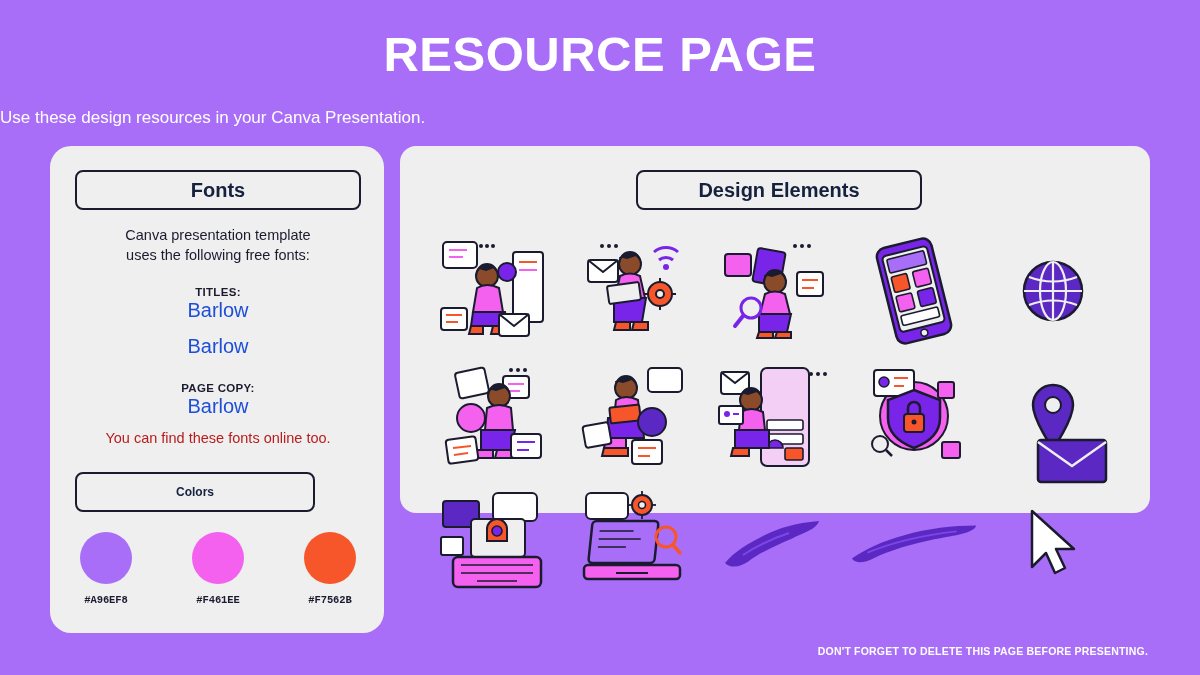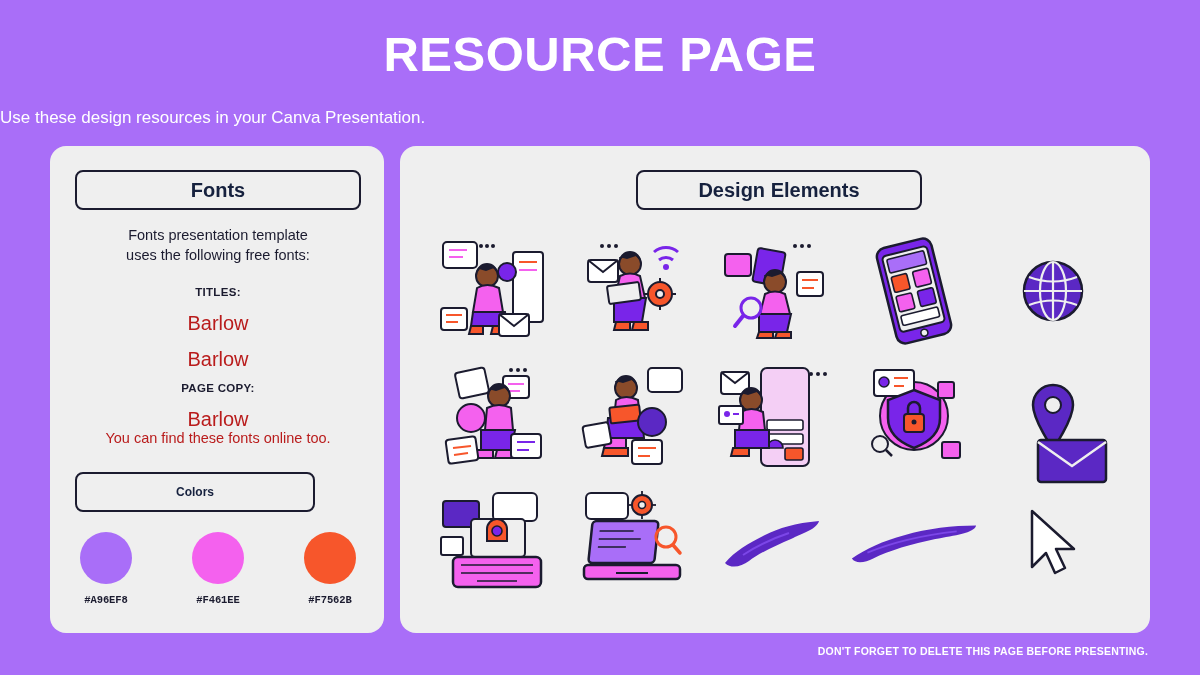--- a/index.html
+++ b/index.html
@@ -32,22 +32,22 @@
     color: #ffffff;
     font-size: 17px;
     font-weight: normal;
   }
   
   .panel {
     position: absolute;
     background: #EFEFEF;
     border-radius: 16px;
   }
-  .panel-left { left: 50px; top: 146px; width: 334px; height: 487px; }
-  .panel-right { left: 400px; top: 146px; width: 750px; height: 487px; }
+  .panel-left { left: 50px; top: 146px; width: 334px; height: 487px; border-radius: 21px; }
+  .panel-right { left: 400px; top: 146px; width: 750px; height: 367px; }
 
   .pill {
     position: absolute;
     border: 2px solid #1b1b2f;
     border-radius: 8px;
     background: transparent;
     display: flex; align-items: center; justify-content: center;
     color: #16213e;
     font-weight: bold;
   }
@@ -61,21 +61,21 @@
     text-align: center;
     color: #1b1b2f;
     font-size: 14.5px;
     line-height: 1.35;
   }
   .font-group { position: absolute; left: 25px; width: 286px; text-align: center; }
   .font-group .lbl {
     font-size: 11.5px; font-weight: bold; color: #1b1b2f; letter-spacing: 0.3px;
   }
   .font-group .val {
-    font-size: 20px; color: #b91c1c; margin-top: 14px;
+    font-size: 20px; color: #1d4ed8; margin-top: 1px;
   }
   .fg1 { top: 140px; }
   .fg2 { top: 188px; }
   .fg3 { top: 236px; }
 
   .fonts-outro {
     position: absolute;
     left: 25px; top: 284px; width: 286px;
     text-align: center;
     color: #b91c1c;
@@ -126,21 +126,21 @@
 <div class="slide">
 
   <div class="page-title">RESOURCE PAGE</div>
   <div class="page-subtitle">Use these design resources in your Canva Presentation.</div>
 
   <div class="panel panel-left">
 
     <div class="pill pill-fonts">Fonts</div>
 
     <div class="fonts-intro">
-      <span>Fonts presentation template</span><br>
+      <span>Canva presentation template</span><br>
       <span>uses the following free fonts:</span>
     </div>
 
     <div class="font-group fg1">
       <div class="lbl">TITLES:</div>
       <div class="val">Barlow</div>
     </div>
     <div class="font-group fg2">
       <div class="val">Barlow</div>
     </div>

